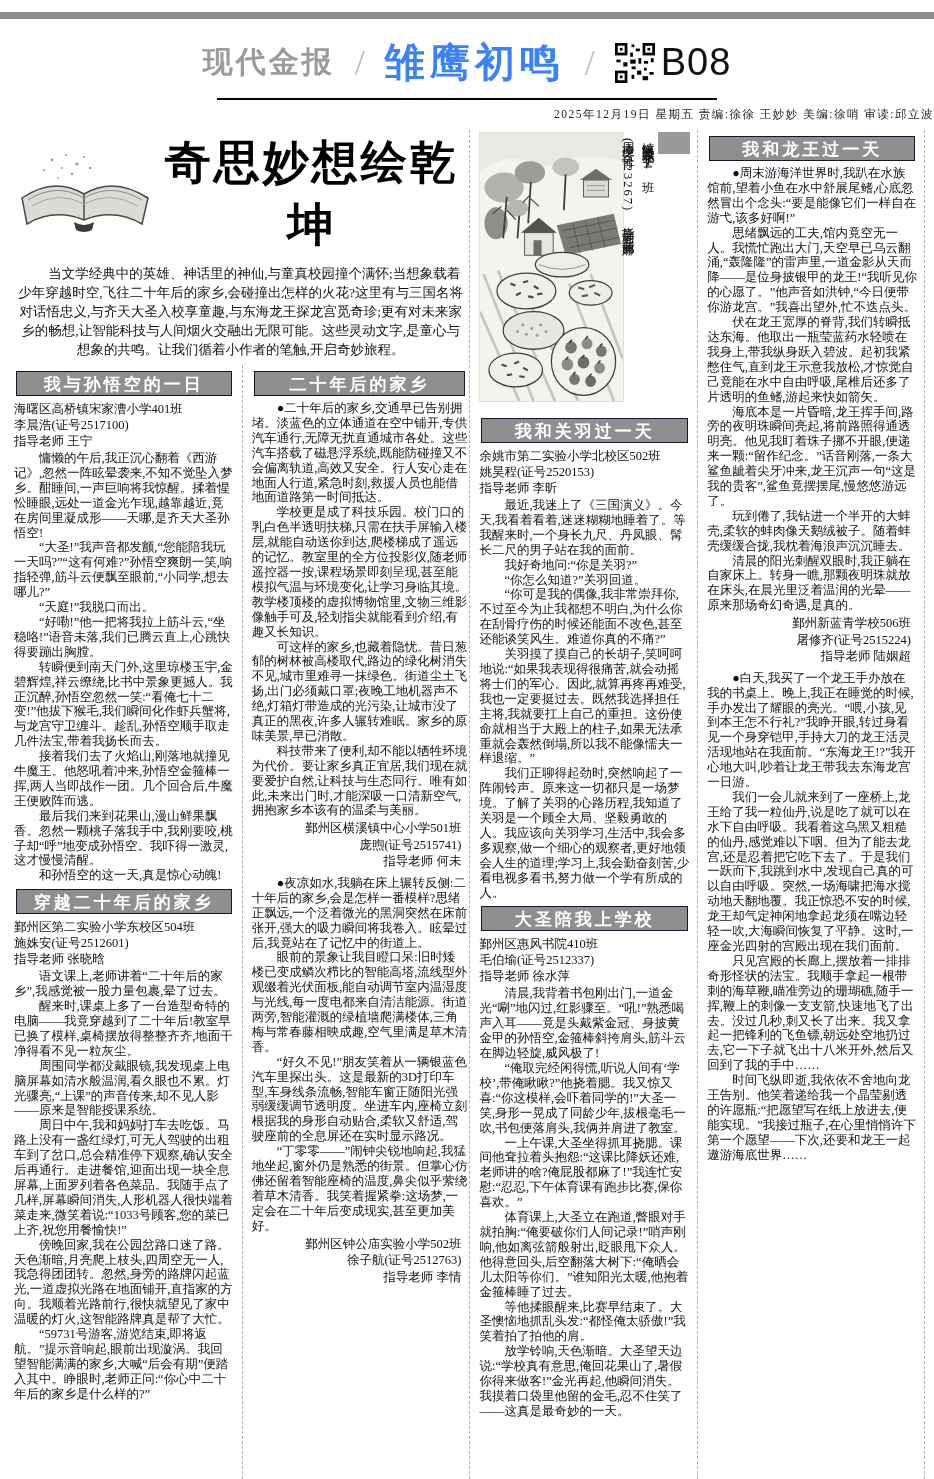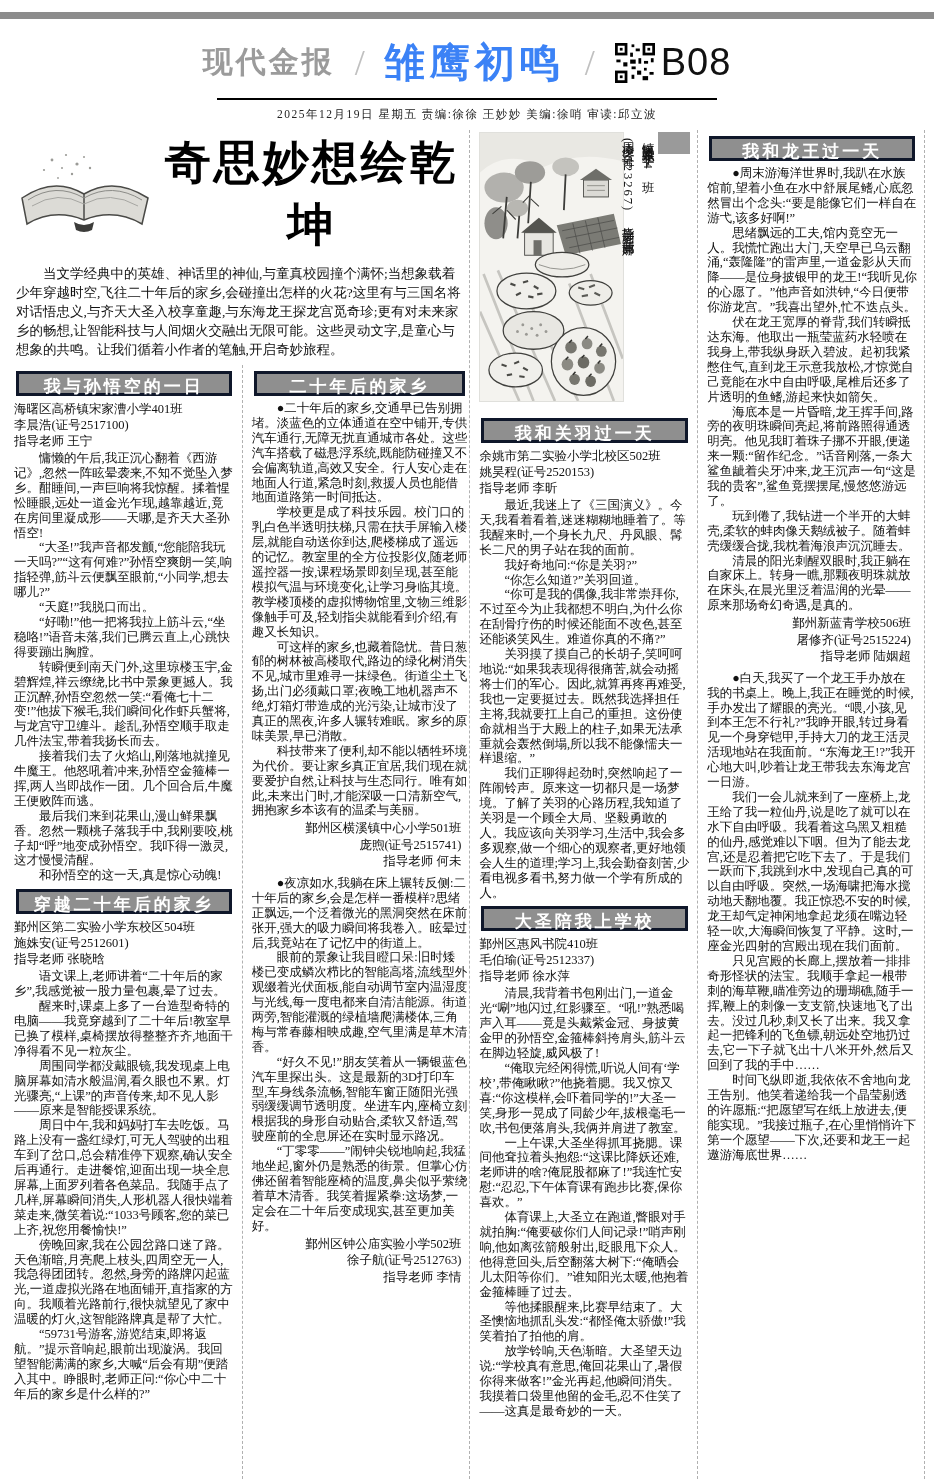--- a/index.html
+++ b/index.html
@@ -6,21 +6,21 @@
   html,body { background:#fff; }
   .page {
     width:934px; height:1479px; background:#fff; color:#1a1a1a;
     font-family:"Liberation Serif", serif;
     display:flex; flex-direction:column; overflow:hidden; position:relative;
     margin:0 auto;
   }
   .topbar { margin-top:12px; height:7px; background:#8c8c8c; width:100%; }
 
   
-  .masthead { text-align:center; padding-top:16px; }
+  .masthead { text-align:right; padding-top:16px; }
   .mast-line { display:flex; align-items:center; justify-content:center; gap:20px; }
   .paper-name { font-family:"Liberation Sans", sans-serif; font-size:30px; font-weight:bold; color:#9b9b9b; letter-spacing:3px; }
   .mast-slash { font-size:36px; color:#c0c0c0; font-weight:normal; }
   .section-name { font-family:"Liberation Sans", sans-serif; font-size:40px; font-weight:900; color:#3b82f6; letter-spacing:5px; }
   .mast-right { display:flex; align-items:center; gap:6px; }
   .qr { width:40px; height:40px; display:block; }
   .page-code { font-family:"Liberation Sans", sans-serif; font-size:38px; color:#111; letter-spacing:1px; }
   .mast-rule { width:500px; height:2px; background:#000; margin:8px auto 7px auto; }
   .date-line { font-size:11.5px; color:#222; letter-spacing:1.5px; padding-bottom:4px; }
 
@@ -35,28 +35,28 @@
   .col2 { width:50%; border-left:1px dashed #b0b0b0; padding:0 2px 0 9px; }
 
   
   .feature { padding:2px 2px 6px 0; }
   .feature-top { display:flex; align-items:center; }
   .book-art { width:142px; height:92px; flex:0 0 auto; }
   .feature-title {
     flex:1; text-align:center; font-family:"Liberation Sans", sans-serif;
     font-size:46px; font-weight:900; letter-spacing:3px; color:#000;
   }
-  .feature-intro { margin-top:8px; font-size:13.5px; line-height:19px; text-indent:2em; color:#111; padding:0 2px; }
+  .feature-intro { margin-top:8px; font-size:13.5px; line-height:19px; text-indent:2em; color:#111; padding:0 2px;text-align:center; }
 
   
   .bar {
     font-family:"Liberation Sans", sans-serif;
     background:#8f8f8f; color:#fff; font-size:17px; font-weight:bold;
     letter-spacing:3px; text-align:center; height:25px; line-height:25px;
-    margin:6px 2px 5px 2px; border:3px solid #0f172a;
+    margin:6px 2px 5px 2px; border:1px solid #0f172a;
   }
   .byline { margin-bottom:2px; }
   .byline-line { font-size:12.5px; line-height:16px; color:#111; }
   .body .para { font-size:12.5px; line-height:14.9px; text-indent:2em; color:#111; }
   .signoff { margin:2px 6px 6px 0; }
   .signoff-line { font-size:12.5px; line-height:16.5px; text-align:right; color:#111; }
   .piece { margin-bottom:2px; }
 
   
   .artwork { display:flex; height:282px; padding:2px 0 6px 0; }

